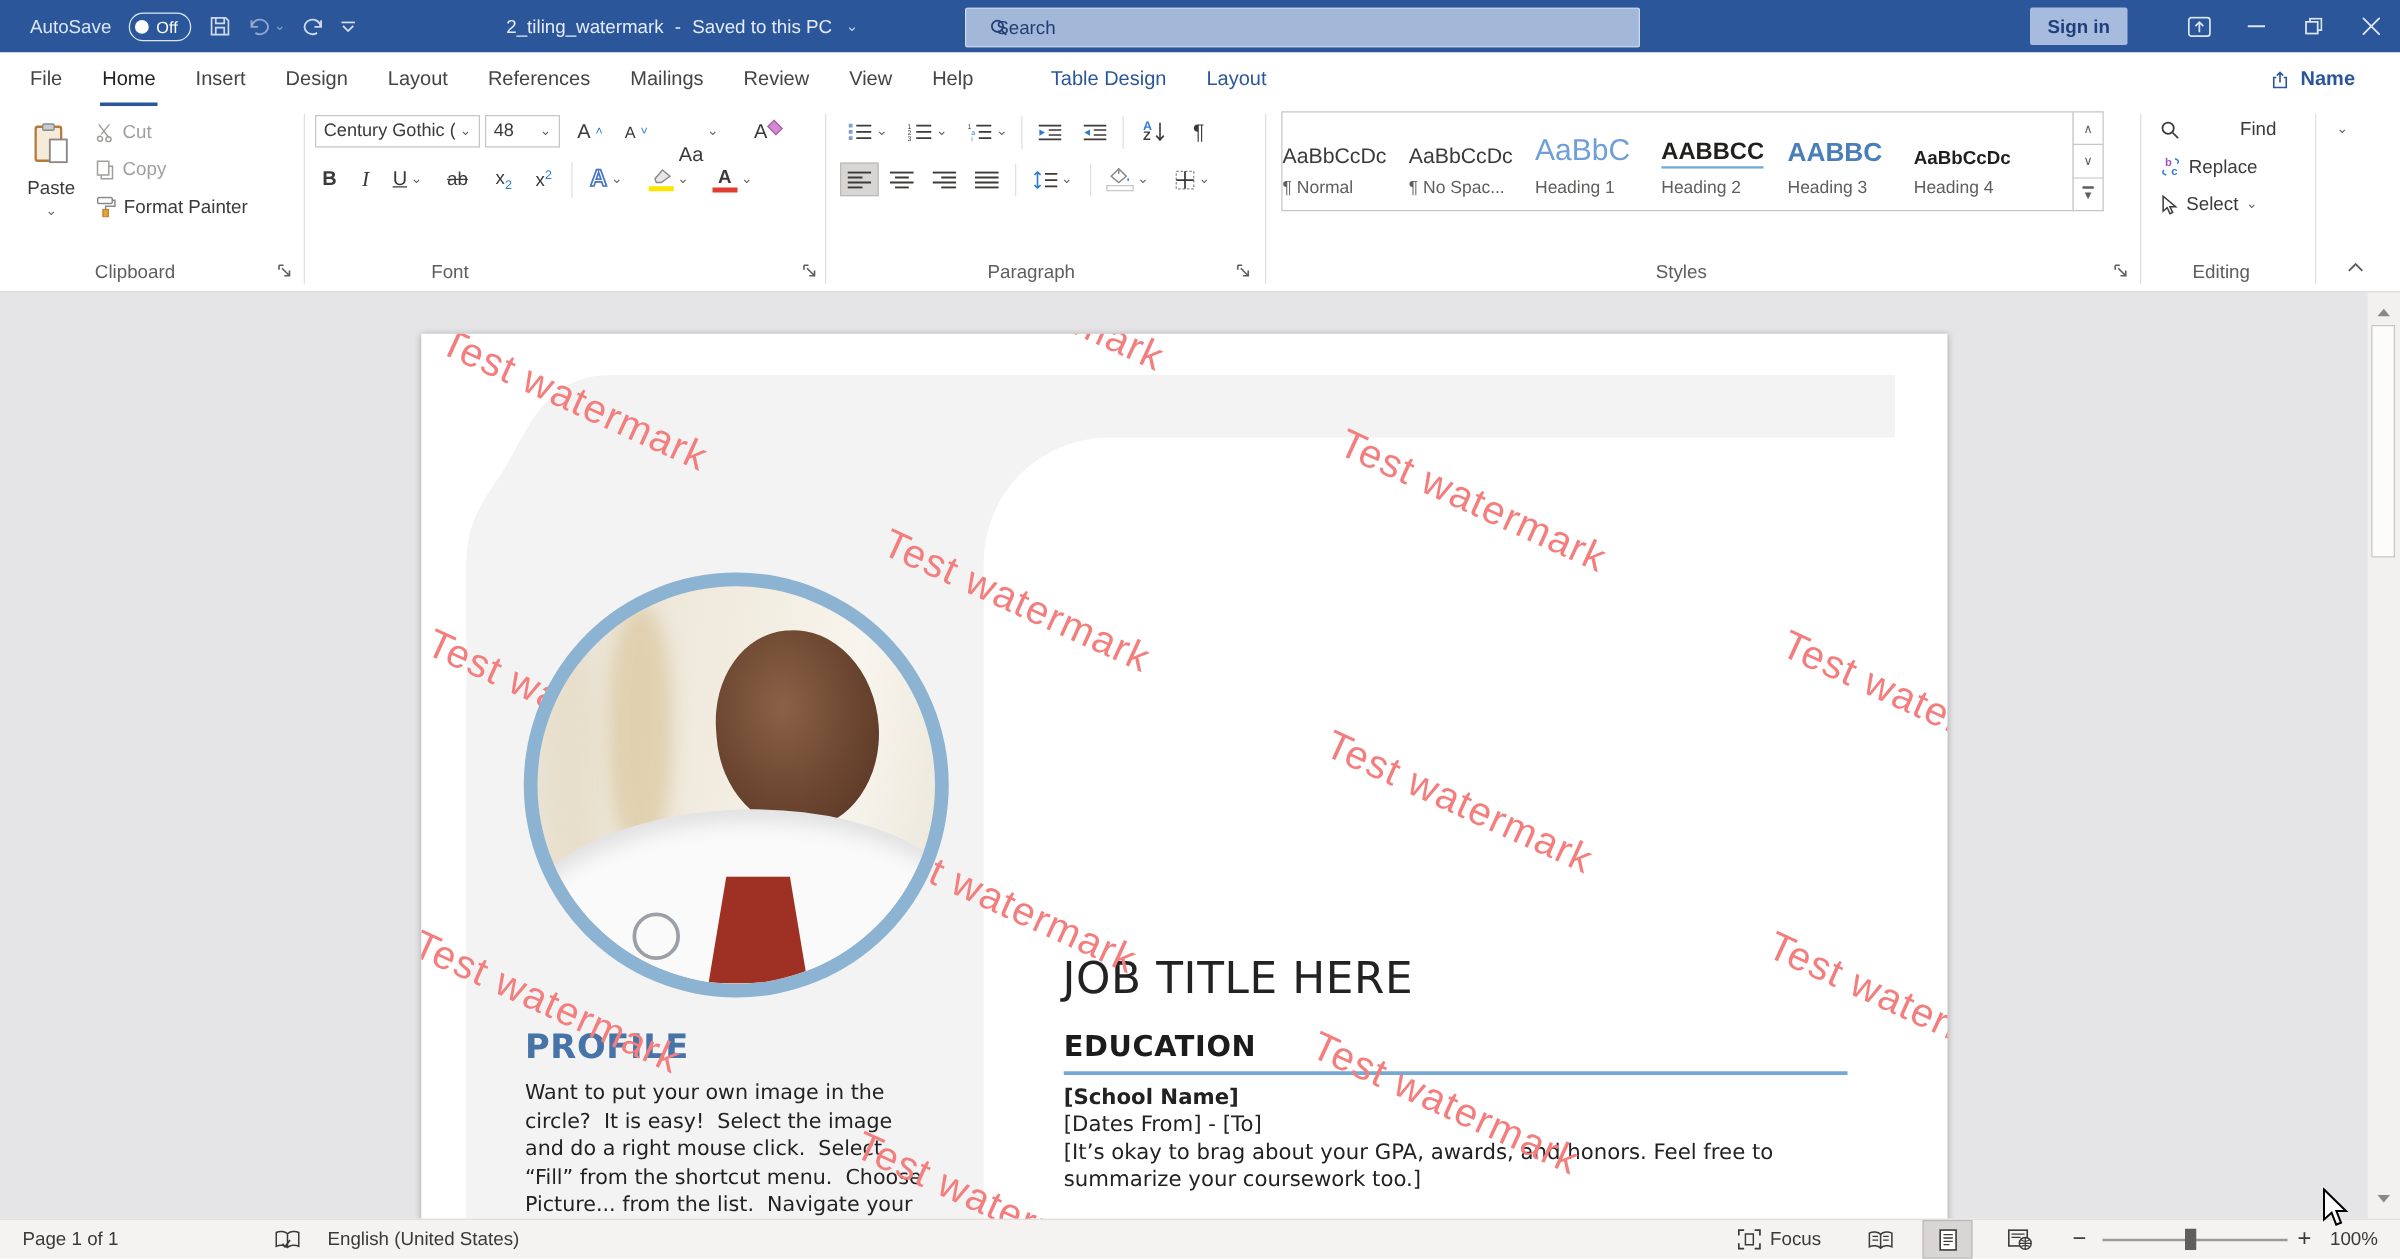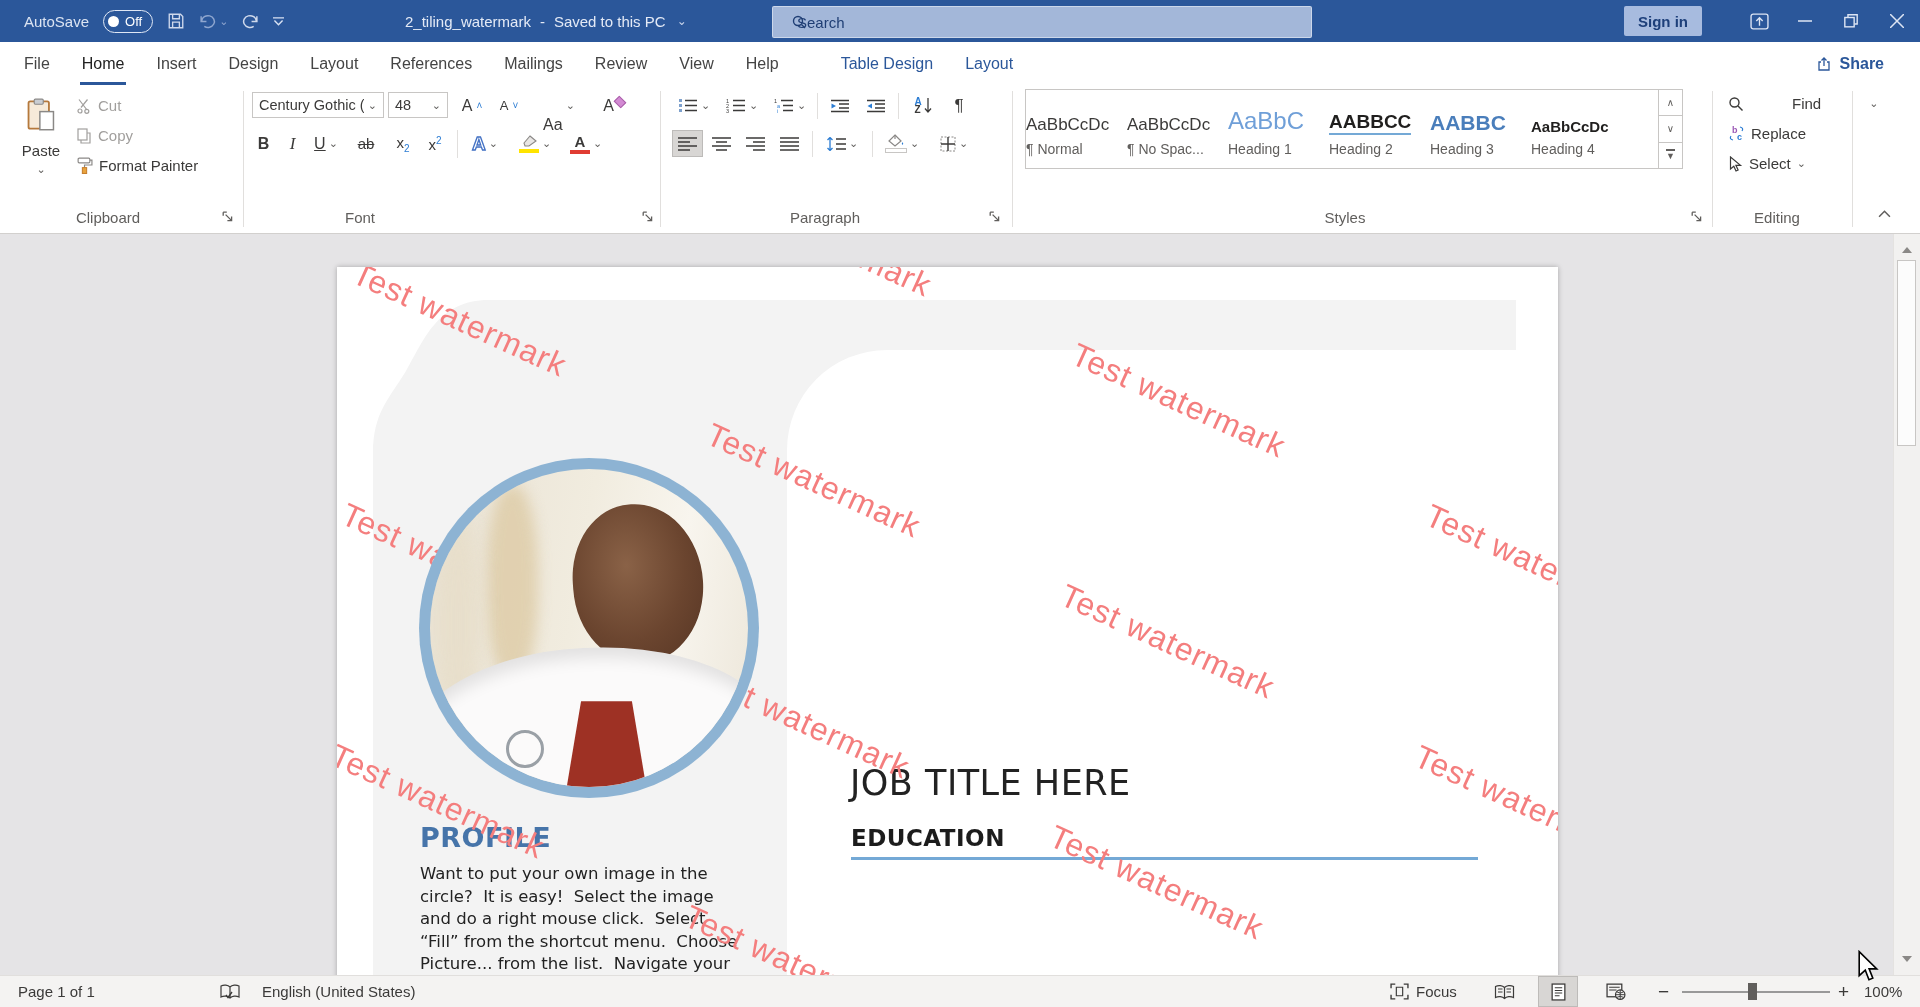--- a/index.html
+++ b/index.html
@@ -241,21 +241,21 @@
         <div class="tab contextual first">Table Design</div>
         <div class="tab contextual">Layout</div>
       </div>
     <div class="share">
       <span>
         <svg width="16" height="16" viewBox="0 0 16 16">
             <path d="M5 6 H3 V14 H13 V6 H11" fill="none" stroke="#2b579a" stroke-width="1.3"></path>
             <path d="M8 10 V2 M5.5 4.5 L8 2 L10.5 4.5" fill="none" stroke="#2b579a" stroke-width="1.3"></path>
           </svg>
       </span>
-      <span>Share</span>
+      <span>Name</span>
     </div>
   </nav>
 
   <div class="ribbon">
     <div class="gdiv" style="left:243px;"></div>
     <div class="gdiv" style="left:660px;"></div>
     <div class="gdiv" style="left:1012px;"></div>
     <div class="gdiv" style="left:1712px;"></div>
     <div class="gdiv" style="left:1852px;"></div>
 
@@ -615,20 +615,28 @@
       <div class="doc-text doc-body profile-body">
           <div class="tline">Want to put your own image in the</div>
           <div class="tline">circle?  It is easy!  Select the image</div>
           <div class="tline">and do a right mouse click.  Select</div>
           <div class="tline">“Fill” from the shortcut menu.  Choose</div>
           <div class="tline">Picture... from the list.  Navigate your</div>
         </div>
 
       <div class="doc-text doc-h-edu">EDUCATION</div>
       <div class="edu-rule"></div>
+      <div class="doc-text edu-block">
+        <div class="edu-school">[School Name]</div>
+        <div class="edu-dates">[Dates From] - [To]</div>
+        <div class="education-body">
+            <div class="tline">[It’s okay to brag about your GPA, awards, and honors. Feel free to</div>
+            <div class="tline">summarize your coursework too.]</div>
+          </div>
+      </div>
 
       <div class="wm-layer">
           <span class="watermark" style="left: 390px; top: -92px; color: rgb(244, 126, 126); font-size: 32px; transform: rotate(24.5deg);">Test watermark</span>
           <span class="watermark" style="left: 744px; top: 69px; color: rgb(244, 126, 126); font-size: 32px; transform: rotate(24.5deg);">Test watermark</span>
           <span class="watermark" style="left: 1098px; top: 230px; color: rgb(244, 126, 126); font-size: 32px; transform: rotate(24.5deg);">Test watermark</span>
           <span class="watermark" style="left: 25px; top: -12px; color: rgb(244, 126, 126); font-size: 32px; transform: rotate(24.5deg);">Test watermark</span>
           <span class="watermark" style="left: 379px; top: 149px; color: rgb(244, 126, 126); font-size: 32px; transform: rotate(24.5deg);">Test watermark</span>
           <span class="watermark" style="left: 733px; top: 310px; color: rgb(244, 126, 126); font-size: 32px; transform: rotate(24.5deg);">Test watermark</span>
           <span class="watermark" style="left: 1087px; top: 471px; color: rgb(244, 126, 126); font-size: 32px; transform: rotate(24.5deg);">Test watermark</span>
           <span class="watermark" style="left: 14px; top: 229px; color: rgb(244, 126, 126); font-size: 32px; transform: rotate(24.5deg);">Test watermark</span>

